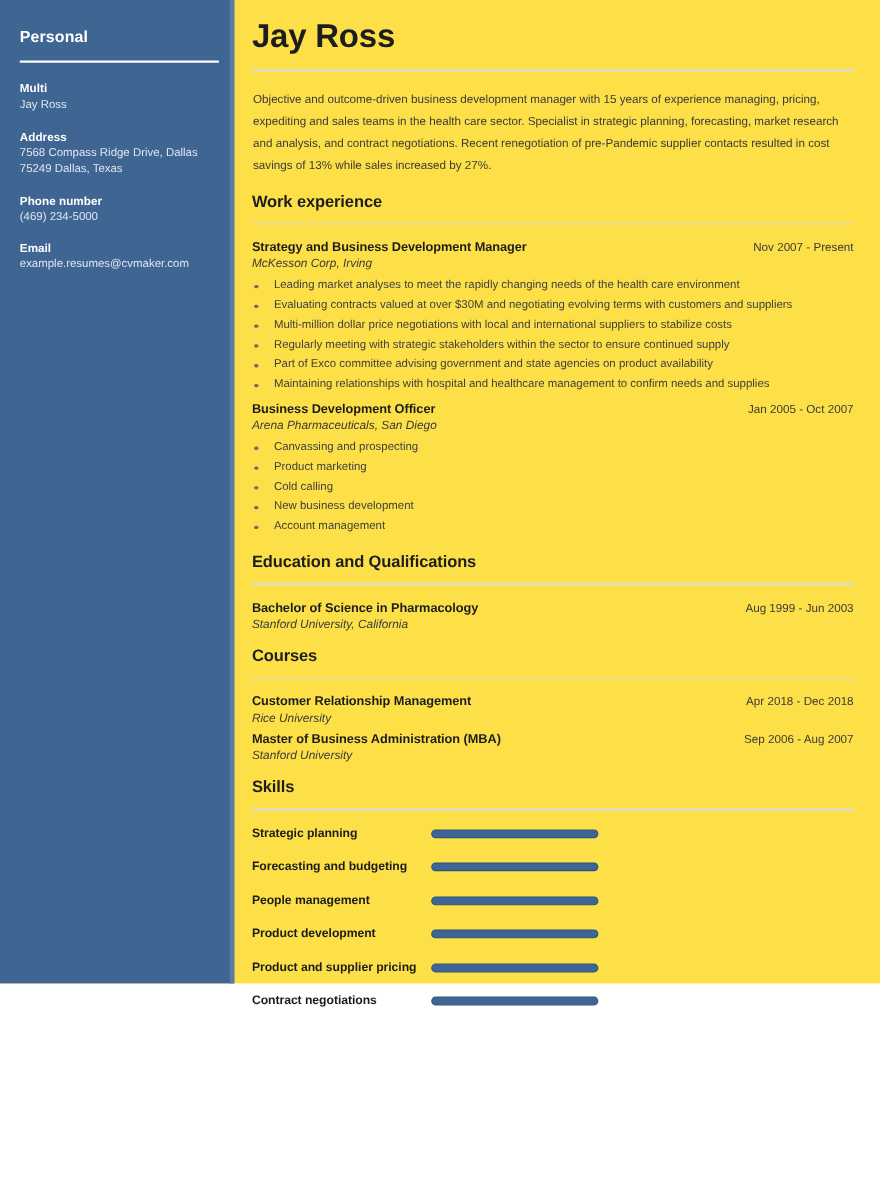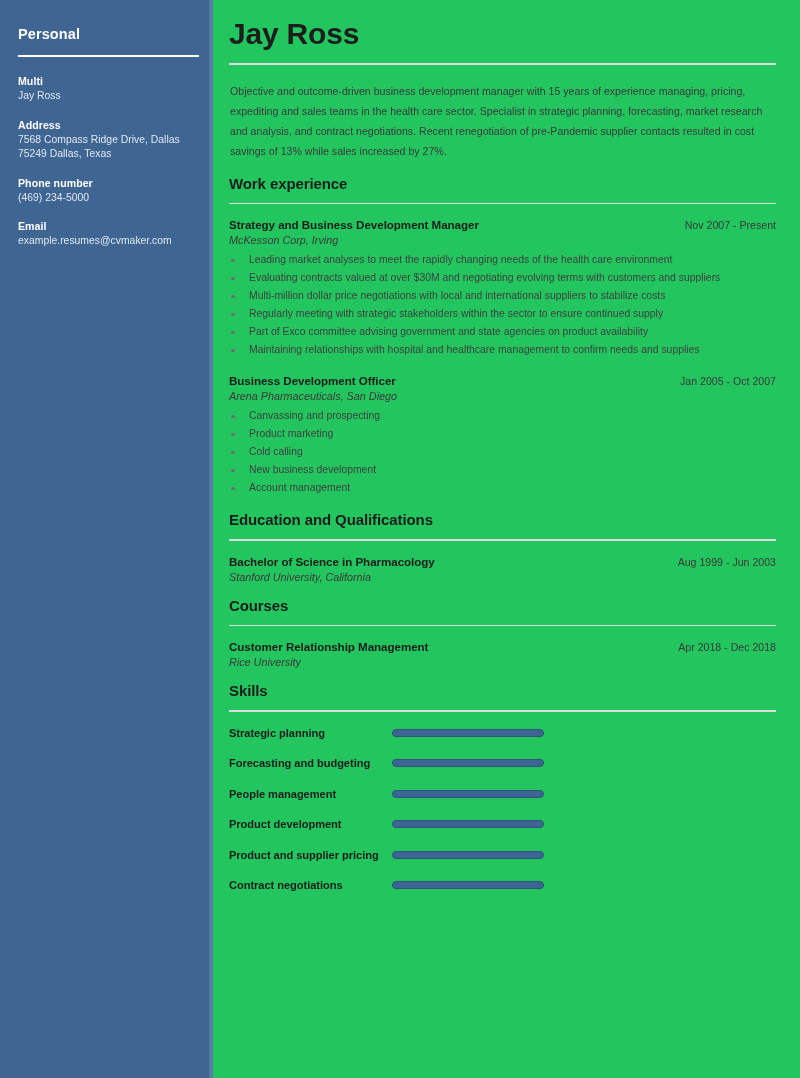--- a/index.html
+++ b/index.html
@@ -6,23 +6,23 @@
   html, body { width: 800px; height: 1078px; }
   body {
     font-family: "Liberation Sans", sans-serif;
     background: #ffffff;
     color: #333333;
     position: relative;
     overflow: hidden;
   }
   #resume-page {
     width: 800px;
-    height: 1078px;
+    height: 894px;
     display: flex;
-    background: #22c55e;
+    background: #fde047;
   }
 
   
   #sidebar {
     width: 213px;
     flex: 0 0 213px;
     background: #3f6593;
     padding: 26px 16px 0 18px;
     position: relative;
   }
@@ -90,21 +90,21 @@
   .section-heading {
     font-size: 15px;
     font-weight: bold;
     color: #1d1d1d;
     letter-spacing: -.1px;
     padding-bottom: 11px;
   }
   .section-body { padding-top: 14px; }
 
   .entry { margin-bottom: 0; }
-  .entry + .entry { margin-top: 15px; }
+  .entry + .entry { margin-top: 6px; }
   .entry-head {
     display: flex;
     justify-content: space-between;
     align-items: baseline;
     gap: 12px;
   }
   .entry-title {
     font-size: 11.6px;
     font-weight: bold;
     color: #1d1d1d;
@@ -261,20 +261,27 @@
       <h2 class="section-heading">Courses</h2>
       <div class="hr"></div>
       <div class="section-body" id="courses-entries">
           <div class="entry">
             <div class="entry-head">
               <div class="entry-title">Customer Relationship Management</div>
               <div class="entry-date">Apr 2018 - Dec 2018</div>
             </div>
             <div class="entry-sub">Rice University</div>
           </div>
+          <div class="entry">
+            <div class="entry-head">
+              <div class="entry-title">Master of Business Administration (MBA)</div>
+              <div class="entry-date">Sep 2006 - Aug 2007</div>
+            </div>
+            <div class="entry-sub">Stanford University</div>
+          </div>
         </div>
     </section>
 
     <section class="section">
       <h2 class="section-heading">Skills</h2>
       <div class="hr"></div>
       <div id="skills-list">
           <div class="skill-row">
             <div class="skill-name">Strategic planning</div>
             <div class="skill-bar-track">

